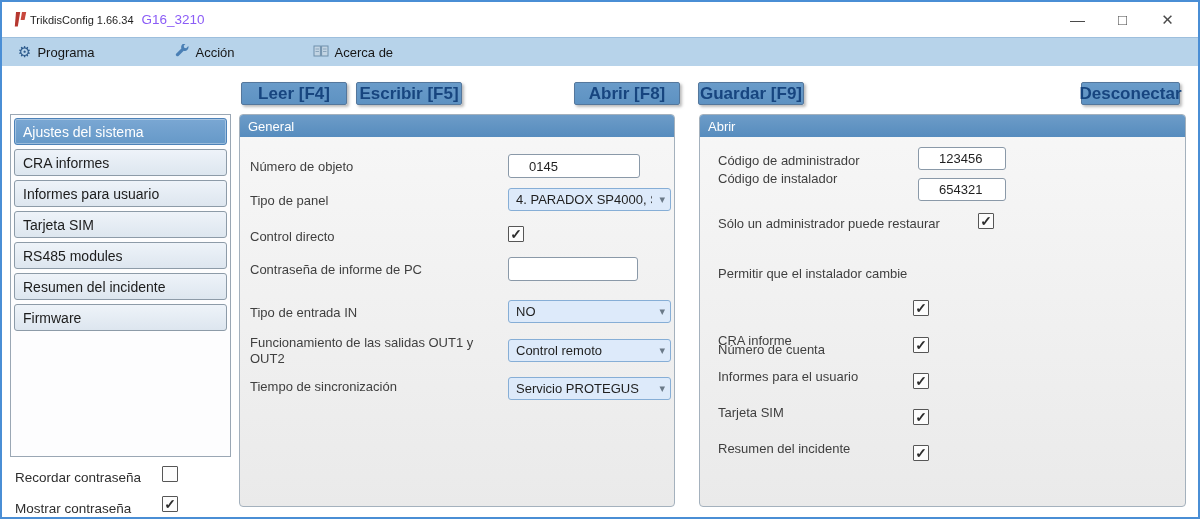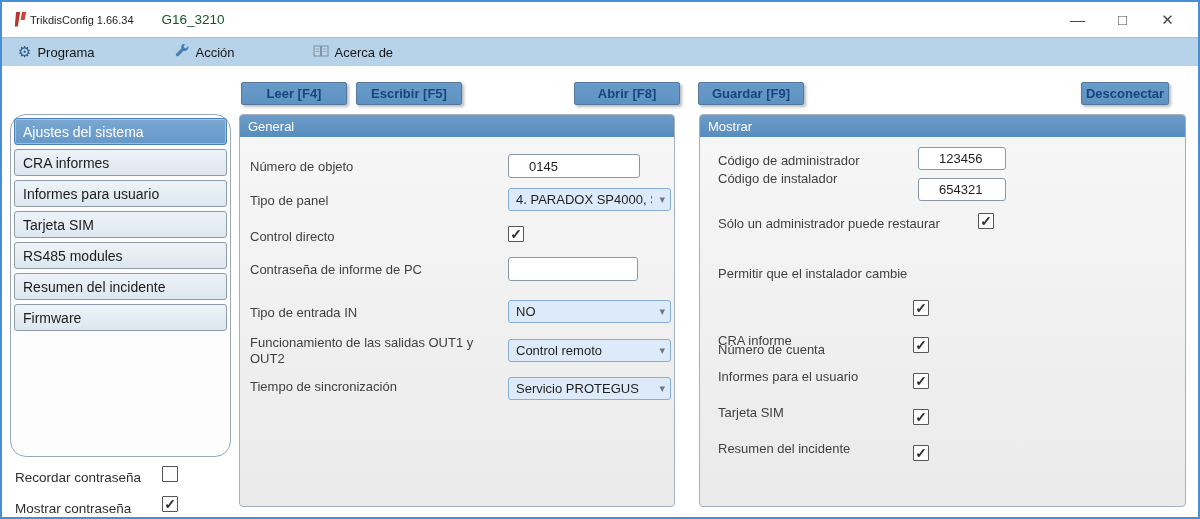--- a/index.html
+++ b/index.html
@@ -16,21 +16,21 @@
     border: 2px solid #4a8ed5;
   }
   
   .titlebar {
     position: absolute; left: 0; top: 0; width: 100%; height: 35px;
     background: #ffffff;
     display: flex; align-items: center;
   }
   .app-logo { margin-left: 11px; width: 15px; height: 17px; display: inline-block; }
   .title-text { margin-left: 2px; font-size: 11px; color: #1f1f1f; }
-  .device-text { margin-left: 28px; font-size: 13.5px; color: #14532d; }
+  .device-text { margin-left: 8px; font-size: 13.5px; color: #8b5cf6; }
   .win-controls {
     position: absolute; right: 8px; top: 0; height: 35px;
     display: flex; align-items: center;
   }
   .win-btn {
     width: 45px; height: 35px; display: flex; align-items: center; justify-content: center;
     color: #4a4a4a; font-size: 15px; cursor: default;
   }
   
   .menubar {
@@ -52,29 +52,29 @@
   .toolbar {
     position: absolute; left: 0; top: 64px; width: 100%; height: 46px;
     background: #ffffff;
   }
   .tb-btn {
     position: absolute; top: 16px; height: 23px;
     background: linear-gradient(#699bc9, #5e92c2);
     border: 1px solid #54779c;
     border-radius: 2px;
     box-shadow: 2px 2px 3px rgba(130,130,130,.55);
-    color: #17457f; font-size: 13px; font-weight: bold;
+    color: #17457f; font-size: 17px; font-weight: bold;
     display: flex; align-items: center; justify-content: center;
     cursor: default;
   }
   
   .sidebar-box {
     position: absolute; left: 8px; top: 112px; width: 221px; height: 343px;
     background: #fdfdfe;
-    border: 1px solid #9aa7b4; border-radius: 16px;
+    border: 1px solid #9aa7b4; border-radius: 0;
     padding: 3px;
   }
   .side-item {
     height: 27px; margin-bottom: 4px;
     background: linear-gradient(#eef3f9, #dde6ef);
     border: 1px solid #8d9ba8; border-radius: 3px;
     display: flex; align-items: center;
     padding-left: 8px;
     font-size: 14px; color: #1c1c1c;
     cursor: default;
@@ -187,21 +187,21 @@
       </span>
       <span>Acerca de</span>
     </div>
   </div>
 
   <div class="toolbar">
     <div class="tb-btn" style="left:239px; width:106px;">Leer [F4]</div>
     <div class="tb-btn" style="left:354px; width:106px;">Escribir [F5]</div>
     <div class="tb-btn" style="left:572px; width:106px;">Abrir [F8]</div>
     <div class="tb-btn" style="left:696px; width:106px;">Guardar [F9]</div>
-    <div class="tb-btn" style="left:1079px; width:88px;">Desconectar</div>
+    <div class="tb-btn" style="left:1079px; width:99px;">Desconectar</div>
   </div>
 
   <div class="sidebar-box">
     <div class="side-item selected">Ajustes del sistema</div>
     <div class="side-item">CRA informes</div>
     <div class="side-item">Informes para usuario</div>
     <div class="side-item">Tarjeta SIM</div>
     <div class="side-item">RS485 modules</div>
     <div class="side-item">Resumen del incidente</div>
     <div class="side-item">Firmware</div>
@@ -248,21 +248,21 @@
     </div>
 
     <div class="f-label" style="left:10px; top:264px;">Tiempo de sincronización</div>
     <div class="f-select" style="left:268px; top:262px; width:163px;">
       <span>Servicio PROTEGUS</span>
       <span class="dd-arrow">▾</span>
     </div>
   </div>
 
   <div class="panel panel-access">
-    <div class="panel-header">Mostrar</div>
+    <div class="panel-header">Abrir</div>
 
     <div class="f-label" style="left:18px; top:38px;">Código de administrador</div>
     <input class="f-input" style="left: 218px; top: 32px; width: 88px; height: 23px;" value="123456">
 
     <div class="f-label" style="left:18px; top:56px;">Código de instalador</div>
     <input class="f-input" style="left: 218px; top: 63px; width: 88px; height: 23px;" value="654321">
 
     <div class="f-label" style="left:18px; top:101px;">Sólo un administrador puede restaurar</div>
     <div class="cbx on" style="left:278px; top:98px;">✓</div>
 

